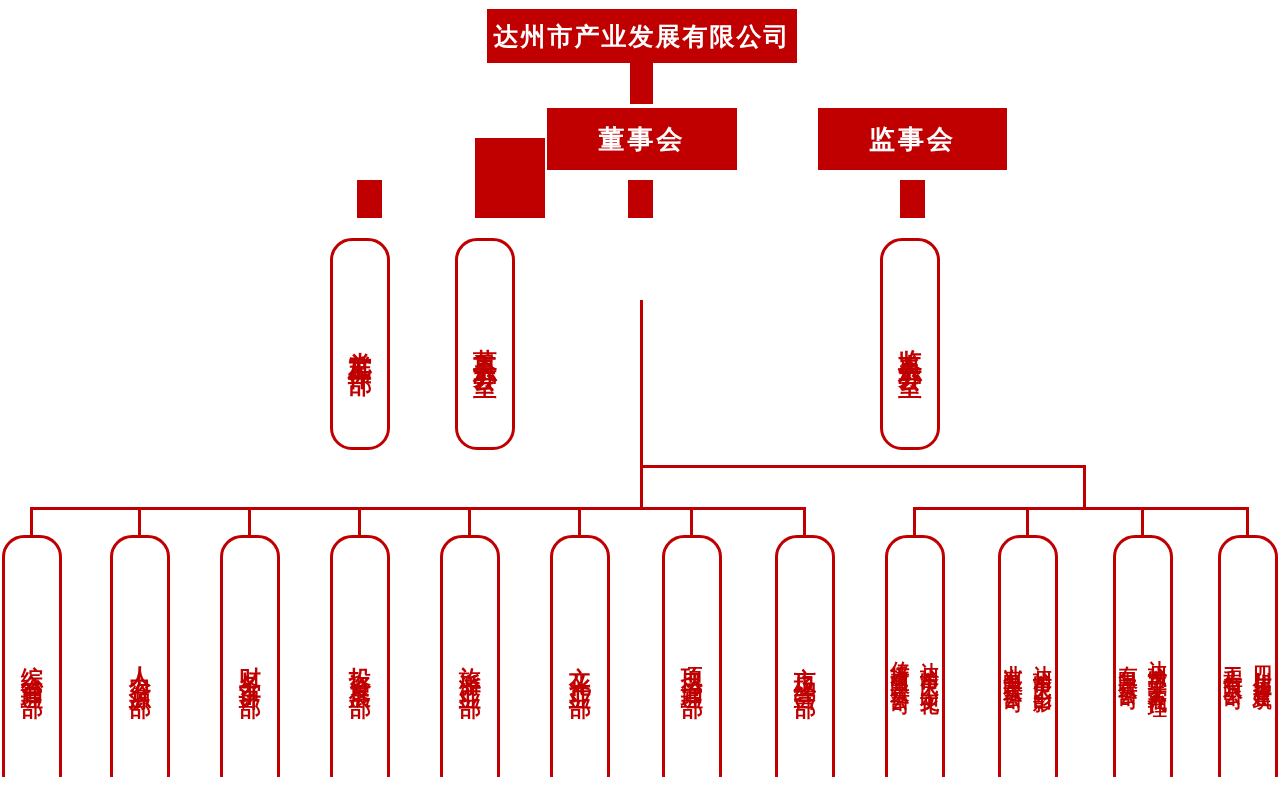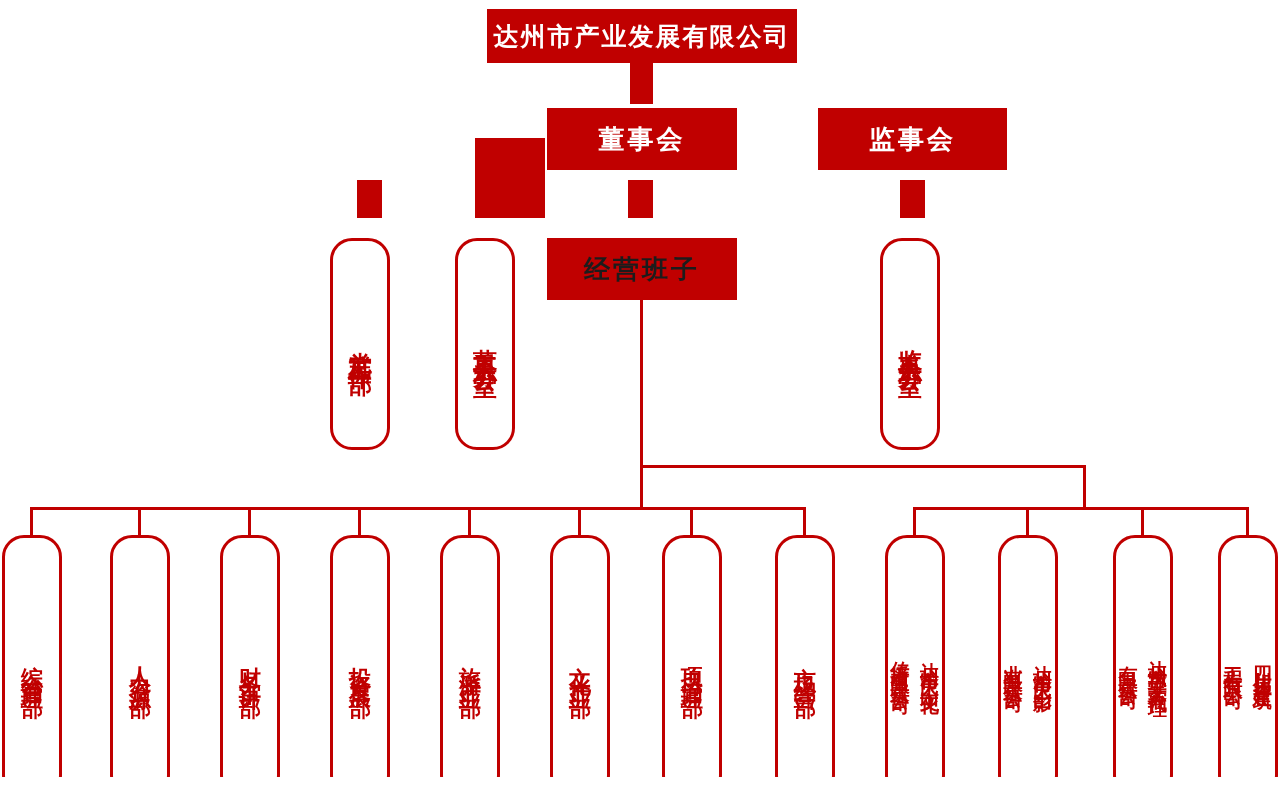--- a/index.html
+++ b/index.html
@@ -52,23 +52,20 @@
 
   <div class="bar" style="left:357px;top:180px;width:25px;height:38px"></div>
   <div class="bar" style="left:628px;top:180px;width:25px;height:38px"></div>
   <div class="bar" style="left:900px;top:180px;width:25px;height:38px"></div>
 
   <div class="pill" style="left:330px;top:238px;width:60px;height:212px">
     <div class="vtext office">党群工作部</div>
   </div>
   <div class="pill" style="left:455px;top:238px;width:60px;height:212px">
     <div class="vtext office">董事会办公室</div>
-  </div>
-  <div class="rbox dark" style="left:547px;top:238px;width:190px;height:62px">
-    <span>经营班子</span>
   </div>
   <div class="pill" style="left:880px;top:238px;width:60px;height:212px">
     <div class="vtext office">监事会办公室</div>
   </div>
 
   <div class="line" style="left:640px;top:300px;width:3px;height:210px"></div>
   <div class="line" style="left:640px;top:465px;width:446px;height:3px"></div>
   <div class="line" style="left:1083px;top:465px;width:3px;height:45px"></div>
   <div class="line" style="left:30px;top:507px;width:776px;height:3px"></div>
   <div class="line" style="left:913px;top:507px;width:336px;height:3px"></div>

